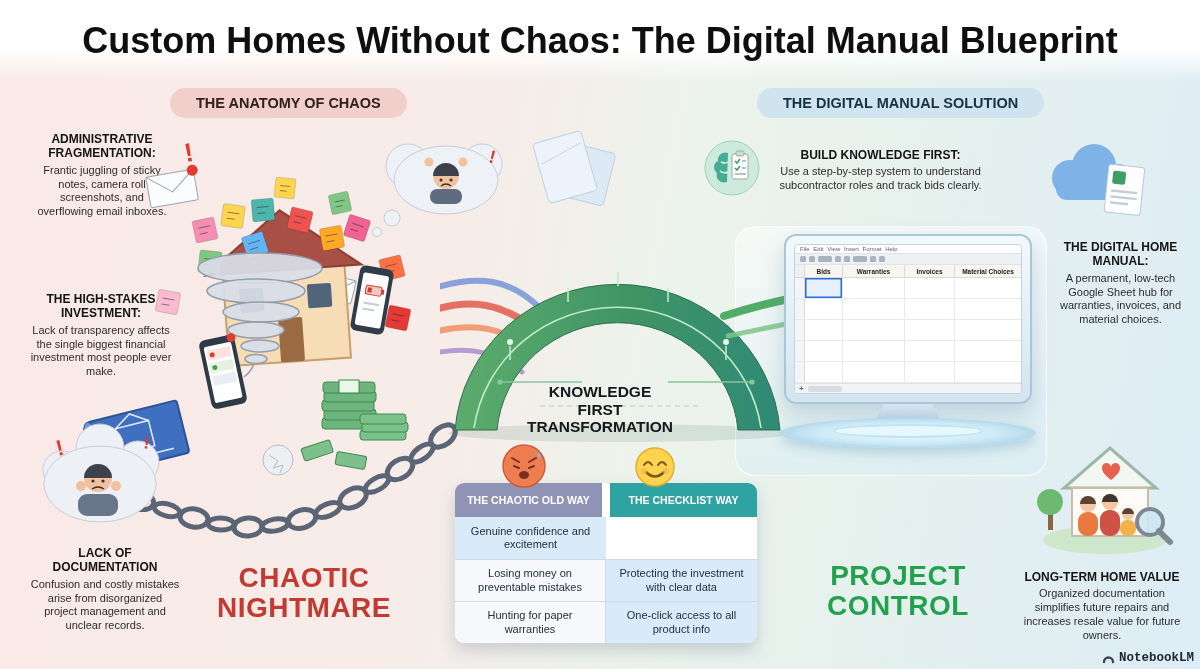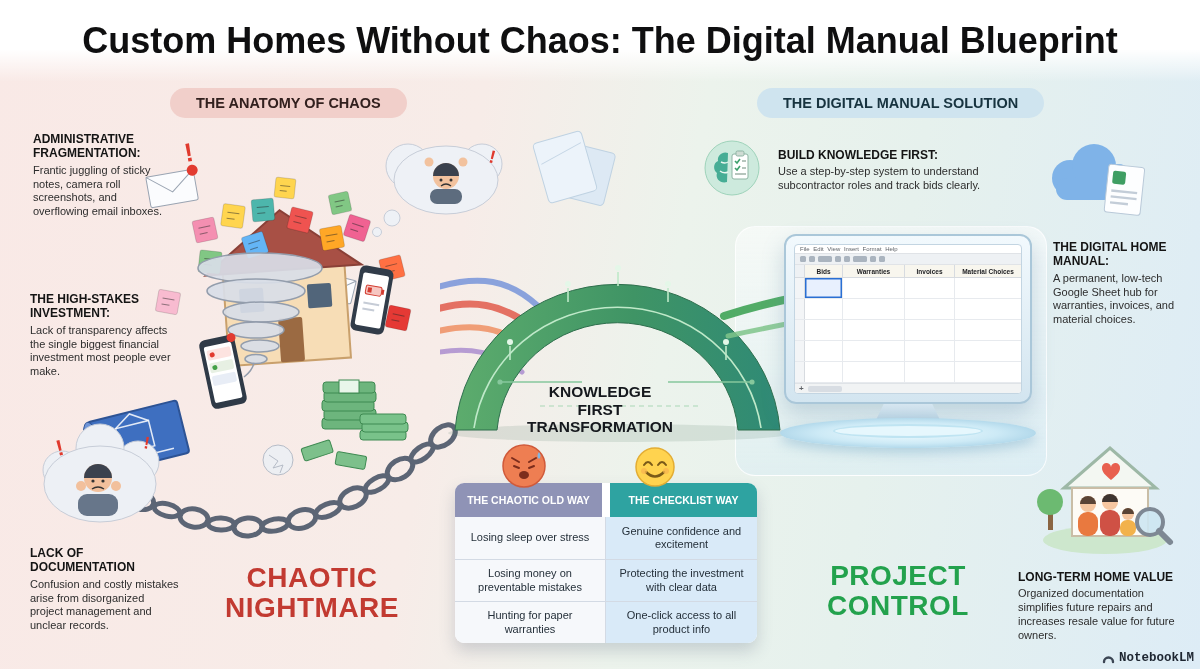--- a/index.html
+++ b/index.html
@@ -8,24 +8,24 @@
     background:linear-gradient(100deg,#f9e9e6 0%,#f7ece8 38%,#ecf3ec 55%,#e6f1ed 72%,#ddecf6 100%); }
   .abs { position:absolute; }
   .topband { position:absolute; top:0; left:0; right:0; height:82px;
     background:linear-gradient(180deg,#ffffff 60%,rgba(255,255,255,0)); }
   .title { position:absolute; top:20px; left:0; width:100%; text-align:center;
     font-size:36px; font-weight:800; color:#0f0f10; }
   .badge { position:absolute; top:88px; height:30px; border-radius:16px; display:flex;
     align-items:center; justify-content:center; font-weight:800; font-size:14.5px; padding:0 26px; }
   .badge-chaos { left:170px; background:#f1cfca; color:#32201e; }
   .badge-solution { left:757px; background:#cfe4ef; color:#17333f; }
-  .note { position:absolute; font-size:11px; color:#2d2d2d; line-height:1.25; }
+  .note { position:absolute; font-size:11px; color:#2d2d2d; line-height:1.25;text-align:center; }
   .note .note-h { font-size:12px; font-weight:800; color:#141414; margin-bottom:3px; line-height:1.2; }
   .big { position:absolute; font-weight:800; text-align:center; line-height:1.06; letter-spacing:.5px; }
-  .chaotic { left:192px; top:563px; width:240px; font-size:28px; color:#c23a31; }
+  .chaotic { left:184px; top:563px; width:240px; font-size:28px; color:#c23a31; }
   .project { left:778px; top:561px; width:240px; font-size:28px; color:#23a24d; }
   .bridge-label { position:absolute; left:505px; top:383px; width:190px; text-align:center;
     font-weight:800; font-size:15.5px; color:#15181d; line-height:1.14; }
   .bridge-label span { display:block; }
 
   
   .compare { border-radius:9px; box-shadow:0 8px 16px rgba(70,80,110,.22); overflow:hidden; background:#fff; }
   .c-hdr { display:flex; }
   .h-old,.h-new { width:50%; min-height:34px; display:flex; align-items:center; justify-content:center;
     text-align:left; color:#fff; font-weight:700; font-size:10.5px; padding:3px 8px; }
@@ -346,21 +346,20 @@
     <span>FIRST</span>
     <span>TRANSFORMATION</span>
   </div>
 
   <div class="compare abs" style="left:455px;top:483px;width:302px">
     <div class="c-hdr">
       <div class="h-old">THE CHAOTIC OLD WAY</div>
       <div class="h-new">THE CHECKLIST WAY</div>
     </div>
     <div class="c-row">
-      <div class="cell old">Losing sleep over stress</div>
       <div class="cell new">Genuine confidence and excitement</div>
     </div>
     <div class="c-row">
       <div class="cell old">Losing money on preventable mistakes</div>
       <div class="cell new">Protecting the investment with clear data</div>
     </div>
     <div class="c-row">
       <div class="cell old">Hunting for paper warranties</div>
       <div class="cell new">One-click access to all product info</div>
     </div>

